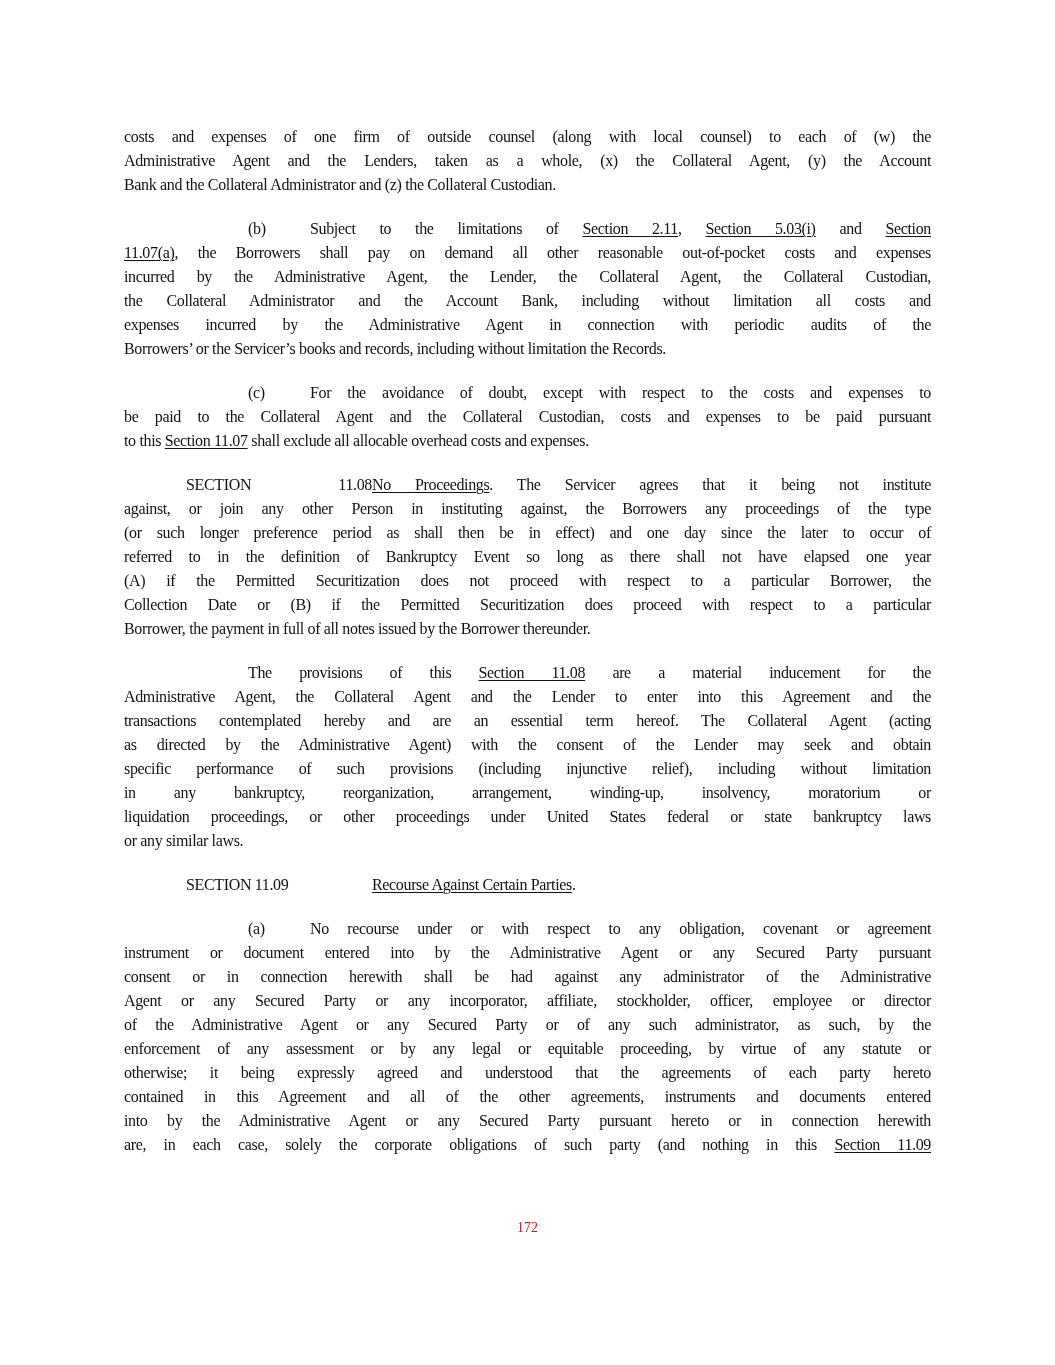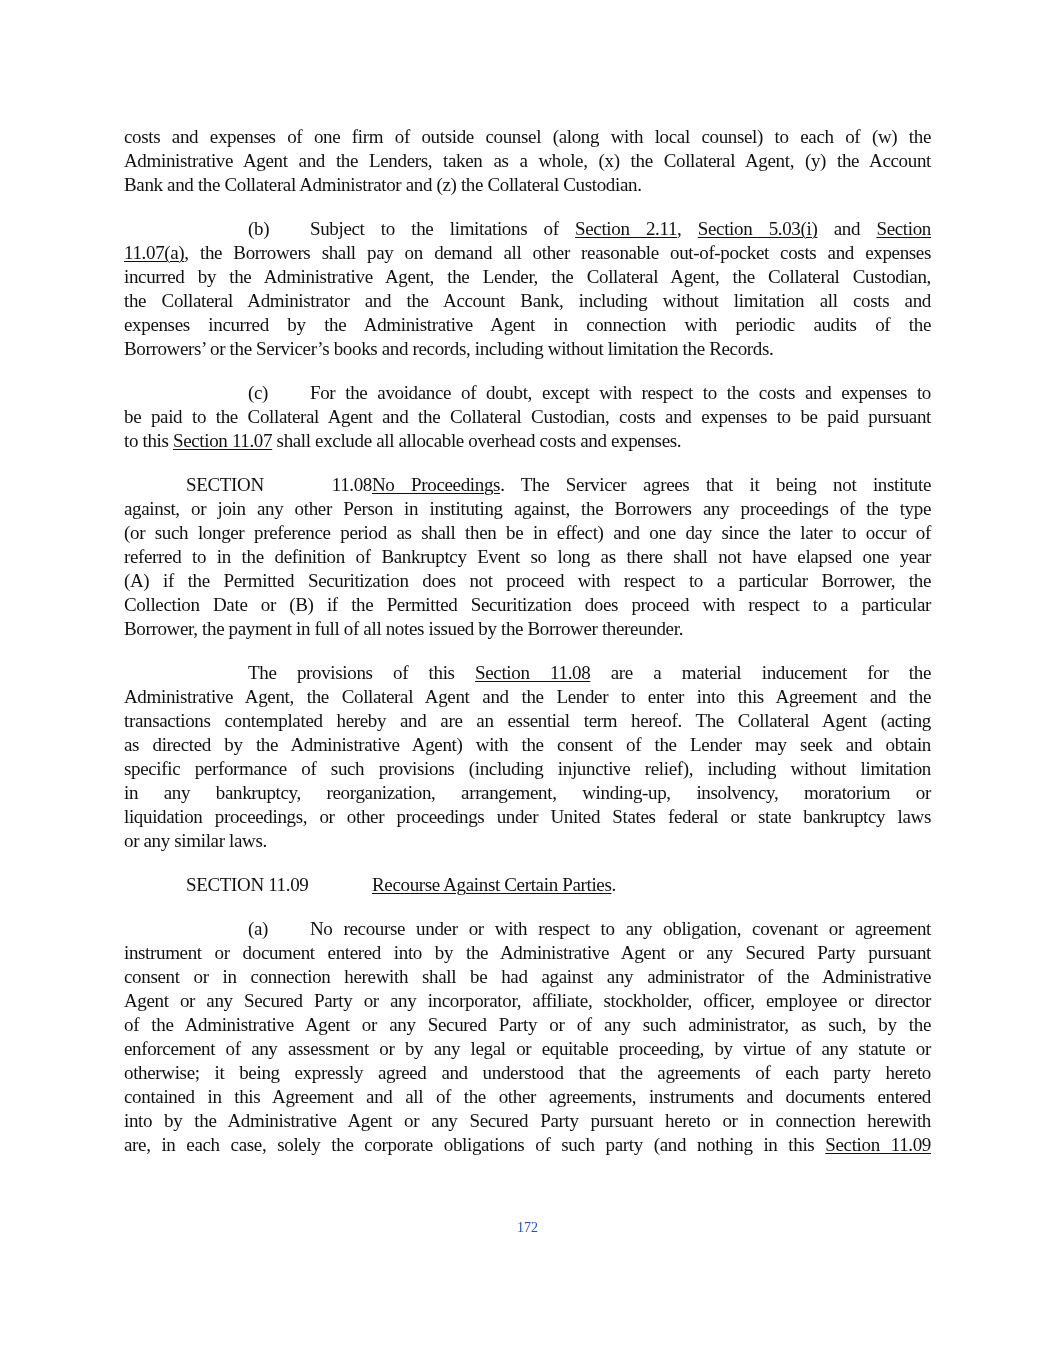--- a/index.html
+++ b/index.html
@@ -1,34 +1,34 @@
 <!DOCTYPE html>
 <html><head>
 <meta charset="utf-8">
 <style>
   html, body { margin: 0; padding: 0; background: #ffffff; }
   body { width: 1055px; height: 1365px; position: relative; overflow: hidden; }
   .page { position: absolute; left: 0; top: 0; width: 1055px; height: 1365px; background: #fff; }
   .text {
     position: absolute; left: 124px; width: 807px;
     font-family: "Liberation Serif", "DejaVu Serif", serif;
-    font-size: 19px; line-height: 24px; color: #111;
+    font-size: 16px; line-height: 24px; color: #111;
     letter-spacing: -0.35px;
   }
   .para { margin: 0 0 20px 0; text-align: justify; }
   .para .ln { display: block; text-align: justify; text-align-last: justify; white-space: nowrap; height: 24px; overflow: visible; }
   .para .ln.last { text-align-last: left; }
   .ind1 { padding-left: 124px; }
   .ind2 { padding-left: 62px; }
   .lab { display: inline-block; width: 62px; }
   .sec { display: inline-block; width: 186px; }
   u { text-decoration: underline; text-underline-offset: 2px; text-decoration-thickness: 1px; }
   .pagenum {
     position: absolute; top: 1220px; left: 0; width: 1055px; text-align: center;
-    font-family: "Liberation Serif", "DejaVu Serif", serif; font-size: 14px; color: #1d4ed8;
+    font-family: "Liberation Serif", "DejaVu Serif", serif; font-size: 14px; color: #b91c1c;
   }
 </style>
 </head>
 <body>
 
 <div class="page">
   <div class="text" style="top:125px;">
 
     <div class="para">
       <span class="ln">costs and expenses of one firm of outside counsel (along with local counsel) to each of (w) the</span>

